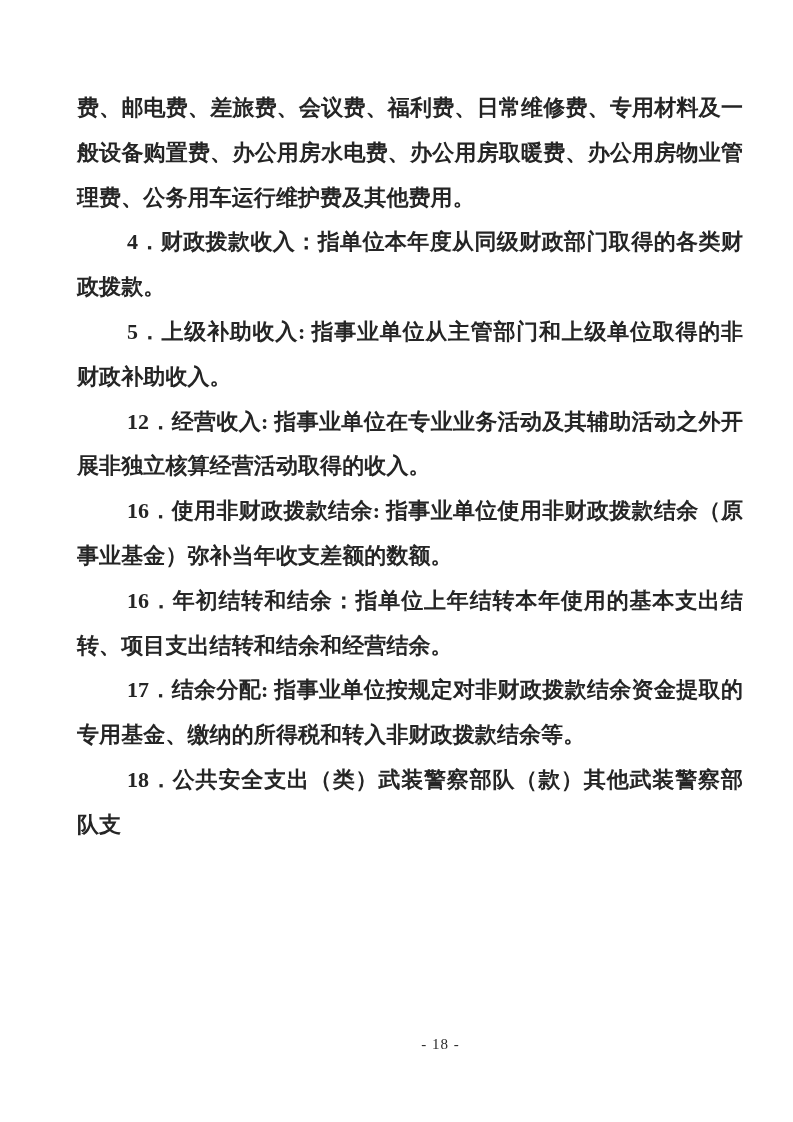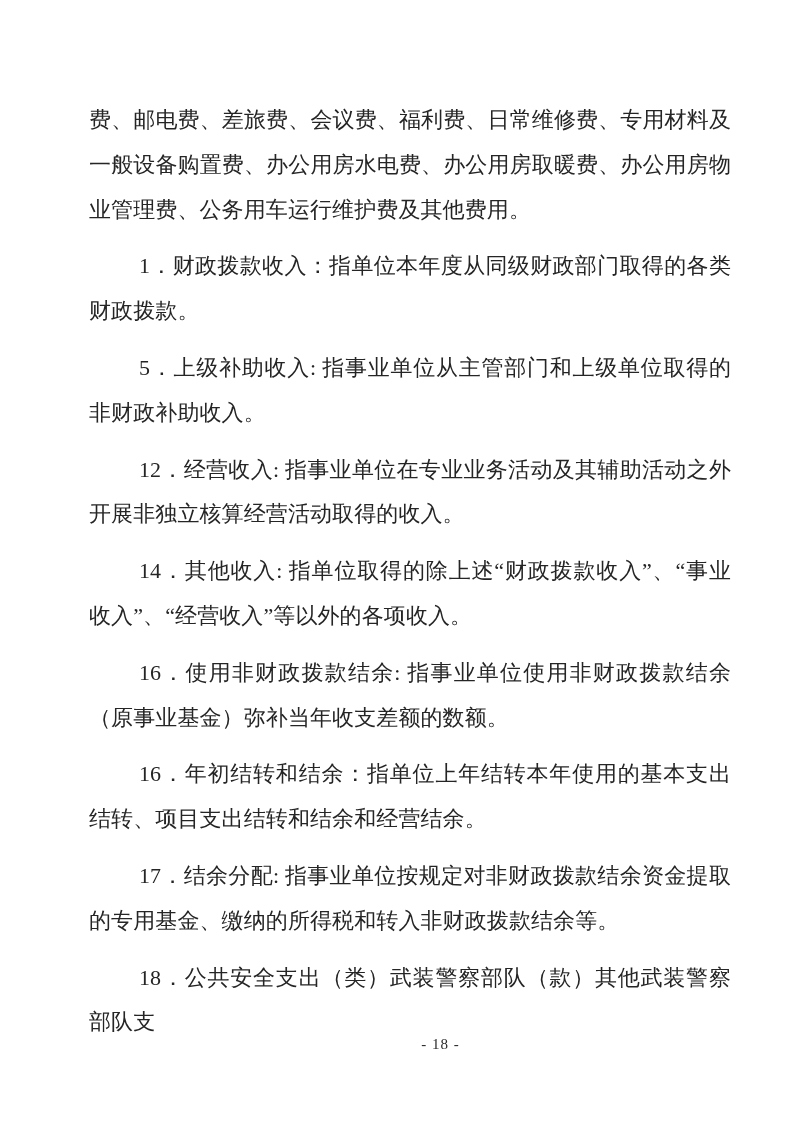--- a/index.html
+++ b/index.html
@@ -21,22 +21,23 @@
     left: 77px;
     top: 86px;
     width: 666px;
     font-size: 22px;
     line-height: 44.8px;
     text-align: justify;
     text-justify: inter-character;
     letter-spacing: 0.1px;
   }
   .content p {
-    margin: 12px;
+    margin: 0;
     padding: 0;
+    font-weight: bold;
   }
   .content p.indent {
     text-indent: 50px;
   }
   .footer {
     position: absolute;
     left: 0;
     top: 1034px;
     width: 100%;
     text-align: center;
@@ -46,23 +47,22 @@
     letter-spacing: 1px;
     padding-left: 44px;
   }
 </style>
 </head>
 <body>
 
 <div class="page">
   <div class="content">
     <p>费、邮电费、差旅费、会议费、福利费、日常维修费、专用材料及一般设备购置费、办公用房水电费、办公用房取暖费、办公用房物业管理费、公务用车运行维护费及其他费用。</p>
-    <p class="indent">1．财政拨款收入：指单位本年度从同级财政部门取得的各类财政拨款。</p>
+    <p class="indent">4．财政拨款收入：指单位本年度从同级财政部门取得的各类财政拨款。</p>
     <p class="indent">5．上级补助收入: 指事业单位从主管部门和上级单位取得的非财政补助收入。</p>
     <p class="indent">12．经营收入: 指事业单位在专业业务活动及其辅助活动之外开展非独立核算经营活动取得的收入。</p>
-    <p class="indent">14．其他收入: 指单位取得的除上述“财政拨款收入”、“事业收入”、“经营收入”等以外的各项收入。</p>
     <p class="indent">16．使用非财政拨款结余: 指事业单位使用非财政拨款结余（原事业基金）弥补当年收支差额的数额。</p>
     <p class="indent">16．年初结转和结余：指单位上年结转本年使用的基本支出结转、项目支出结转和结余和经营结余。</p>
     <p class="indent">17．结余分配: 指事业单位按规定对非财政拨款结余资金提取的专用基金、缴纳的所得税和转入非财政拨款结余等。</p>
     <p class="indent">18．公共安全支出（类）武装警察部队（款）其他武装警察部队支</p>
   </div>
   <div class="footer">- 18 -</div>
 </div>
 
 </body></html>

